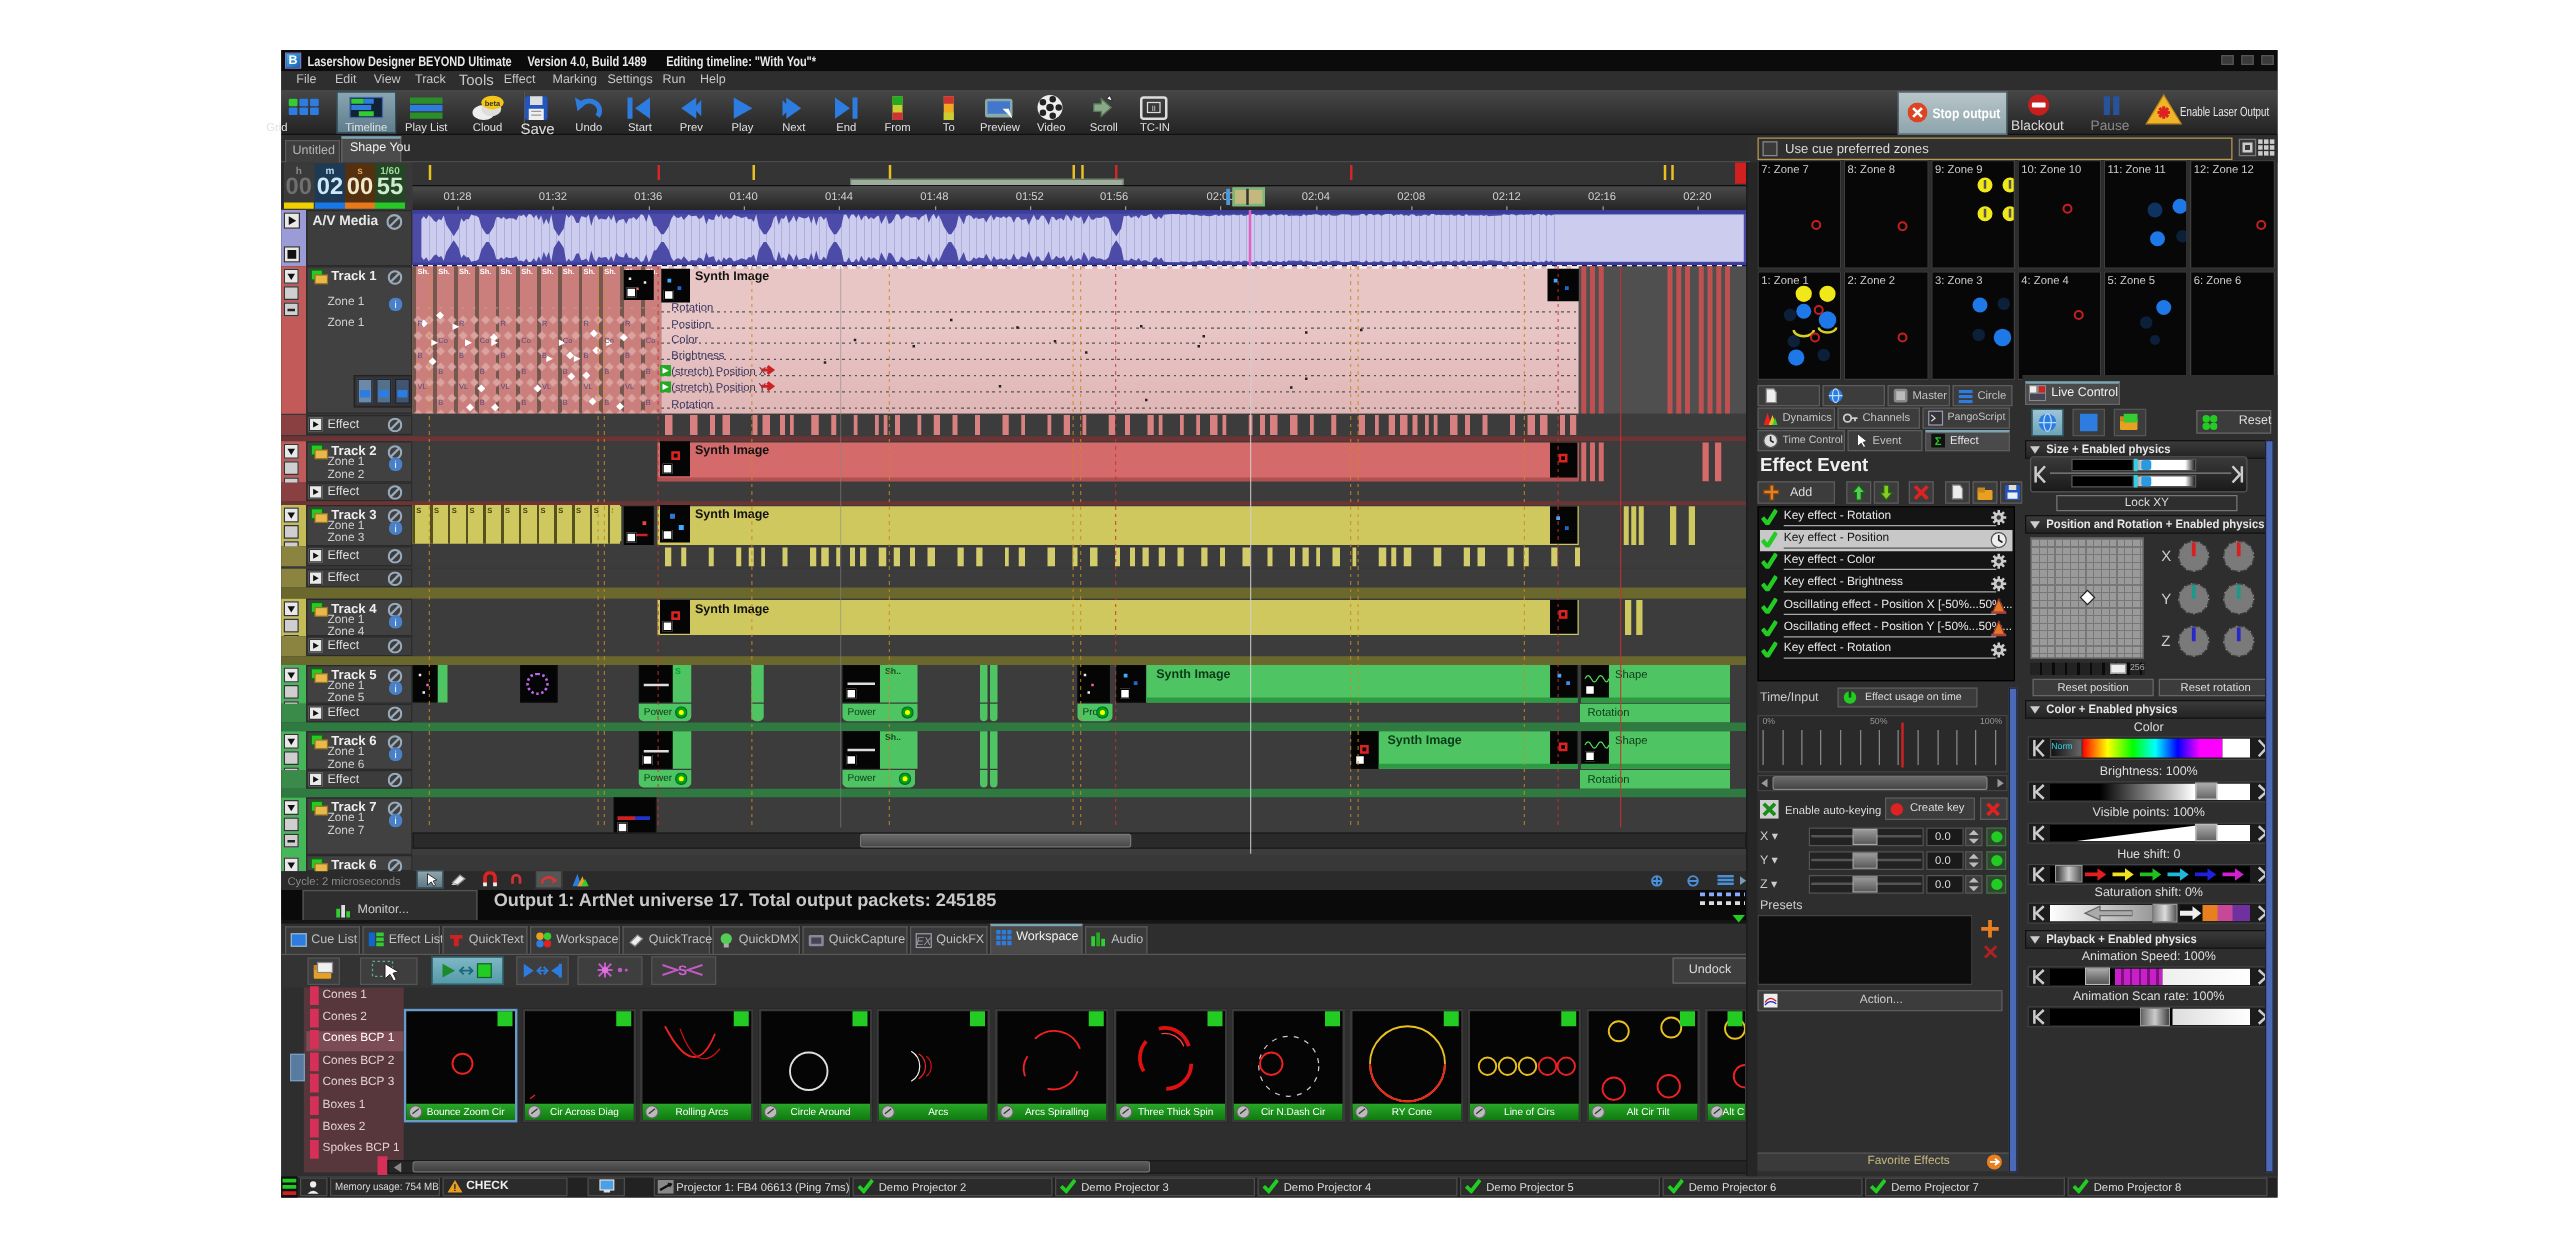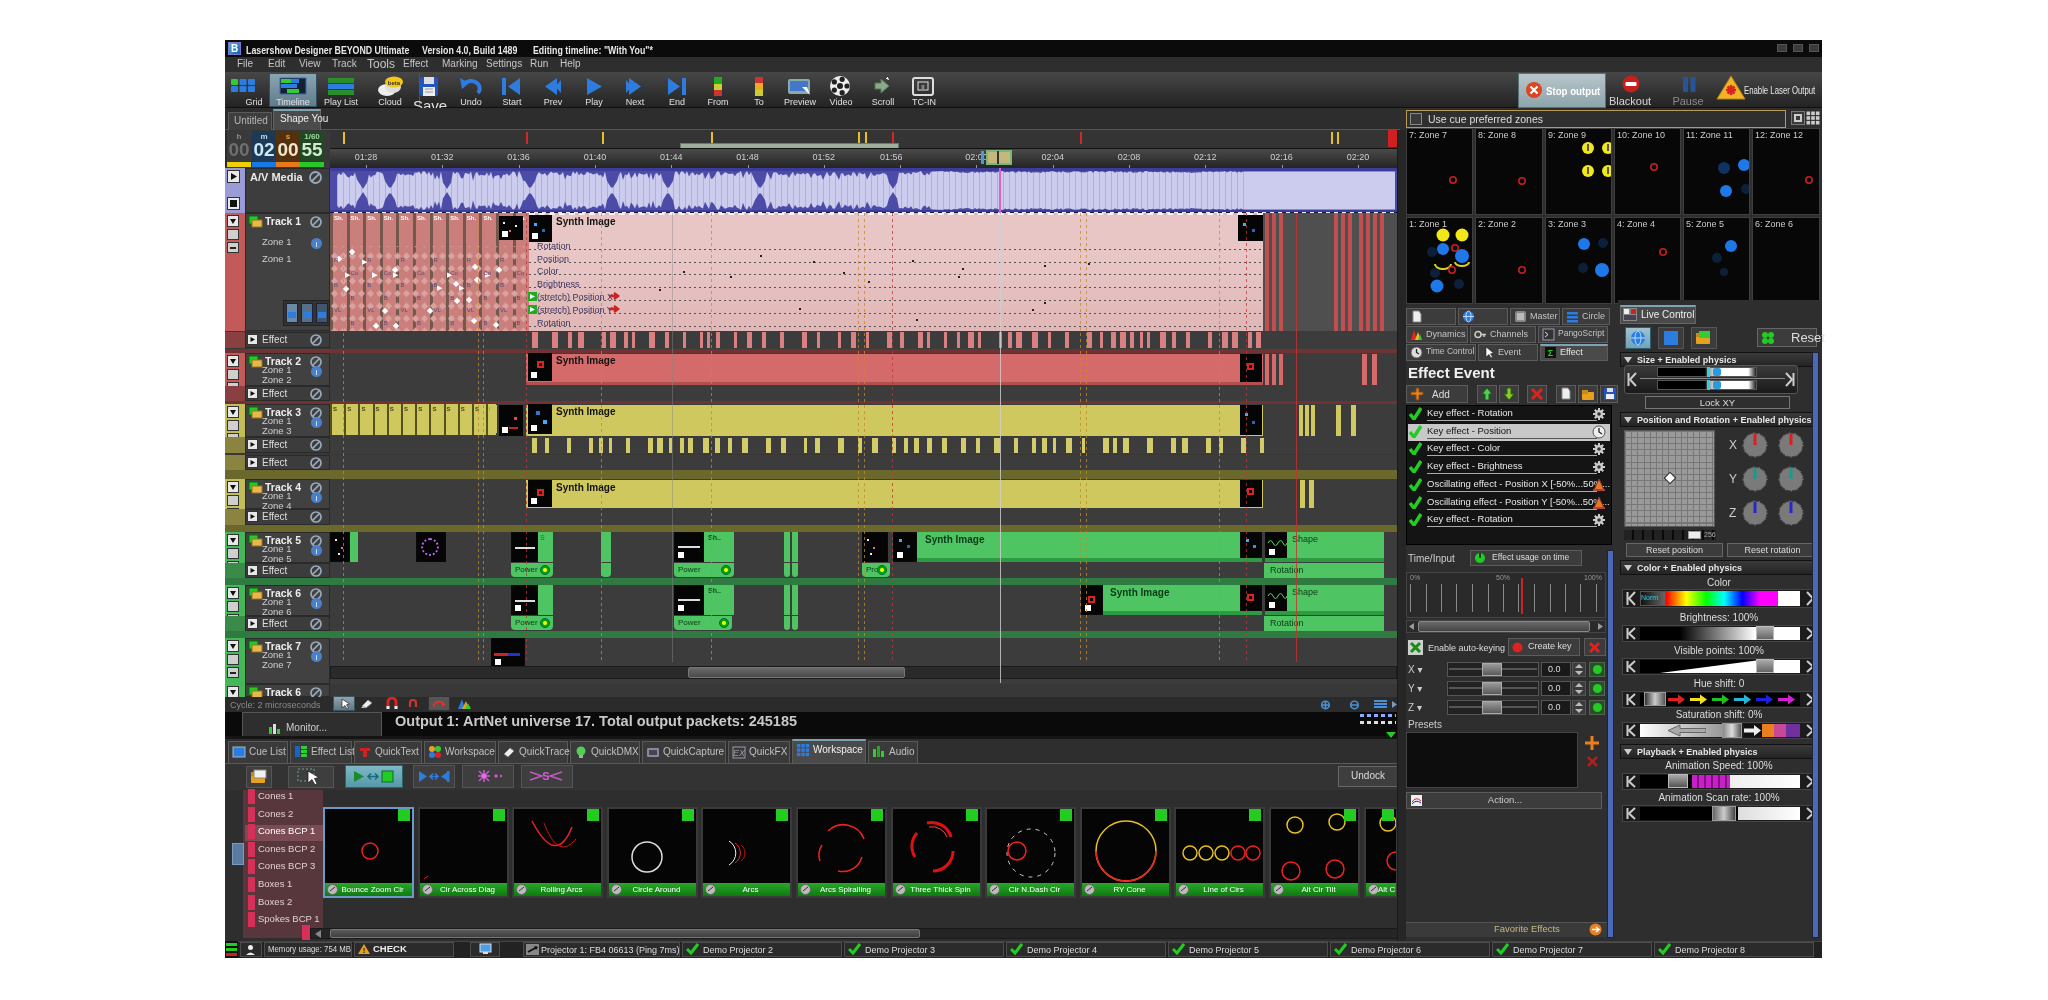--- a/index.html
+++ b/index.html
@@ -26,21 +26,21 @@
 <div class="tx" style="left:560px;top:58px;font-size:10px;color:#c6c6c6;font-weight:normal;">Help</div>
 <div class="a" style="left:225px;top:72px;width:1597px;height:36px;background:linear-gradient(#474747,#232323);border-bottom:1px solid #101010;"></div>
 <svg class="a" style="left:229px;top:75px;" width="28" height="22" viewBox="0 0 28 22">
     <rect x="2" y="4" width="7" height="6" fill="#3c3" rx="1"></rect>
     <rect x="2.0" y="11" width="7" height="6" fill="#2d7de0" rx="1"></rect>
     <rect x="10.5" y="4" width="7" height="6" fill="#2d7de0" rx="1"></rect>
     <rect x="10.5" y="11" width="7" height="6" fill="#2d7de0" rx="1"></rect>
     <rect x="19.0" y="4" width="7" height="6" fill="#2d7de0" rx="1"></rect>
     <rect x="19.0" y="11" width="7" height="6" fill="#2d7de0" rx="1"></rect>
   </svg>
-<div class="tx" style="left:224px;top:97px;width:60px;text-align:center;font-size:9px;color:#e0e0e0;font-weight:normal;">Grid</div>
+<div class="tx" style="left:213px;top:97px;width:60px;font-size:9px;color:#e0e0e0;font-weight:normal;">Grid</div>
 <div class="a" style="left:269px;top:73px;width:48px;height:34px;background:linear-gradient(#8aa5b2,#5f7c8c);border:1px solid #33505e;"></div>
 <svg class="a" style="left:279px;top:75px;" width="28" height="22" viewBox="0 0 28 22">
     <rect x="1" y="3" width="26" height="16" fill="#123" stroke="#46a"></rect>
     <rect x="2" y="4" width="10" height="4" fill="#3c3"></rect>
     <rect x="2" y="9" width="16" height="4" fill="#2d7de0"></rect>
     <rect x="12" y="4" width="8" height="4" fill="#2d7de0"></rect>
     <rect x="8" y="14" width="12" height="4" fill="#3c3"></rect>
   </svg>
 <div class="tx" style="left:263px;top:97px;width:60px;text-align:center;font-size:9px;color:#e0e0e0;font-weight:normal;">Timeline</div>
 <svg class="a" style="left:327px;top:75px;" width="28" height="22" viewBox="0 0 28 22">
@@ -57,21 +57,21 @@
   </svg>
 <div class="tx" style="left:360px;top:97px;width:60px;text-align:center;font-size:9px;color:#e0e0e0;font-weight:normal;">Cloud</div>
 <div class="a" style="left:419px;top:73px;width:1px;height:33px;background:#141414;border-right:1px solid #555;"></div>
 <svg class="a" style="left:416px;top:75px;" width="28" height="22" viewBox="0 0 28 22">
     <rect x="4" y="2" width="18" height="19" fill="#2255c0" rx="2"></rect>
     <rect x="8" y="2" width="10" height="7" fill="#ddd"></rect>
     <rect x="7" y="12" width="12" height="9" fill="#eee"></rect>
     <line x1="9" y1="14" x2="17" y2="14" stroke="#999"></line>
     <line x1="9" y1="17" x2="17" y2="17" stroke="#999"></line>
   </svg>
-<div class="tx" style="left:400px;top:97px;width:60px;text-align:center;font-size:15px;color:#e0e0e0;font-weight:normal;">Save</div>
+<div class="tx" style="left:400px;top:97px;width:60px;text-align:center;font-size:12px;color:#e0e0e0;font-weight:normal;">Save</div>
 <svg class="a" style="left:457px;top:75px;" width="28" height="22" viewBox="0 0 28 22">
     <path d="M 21 18 A 8 7 0 1 0 7 9" fill="none" stroke="#2d7de0" stroke-width="4"></path>
     <path d="M 3 3 L 12 8 L 5 14 Z" fill="#2d7de0"></path>
   </svg>
 <div class="tx" style="left:441px;top:97px;width:60px;text-align:center;font-size:9px;color:#e0e0e0;font-weight:normal;">Undo</div>
 <svg class="a" style="left:498px;top:75px;" width="28" height="22" viewBox="0 0 28 22">
     <rect x="4" y="3" width="4" height="17" fill="#2d7de0"></rect>
     <path d="M 22 3 L 10 11.5 L 22 20 Z" fill="#2d7de0"></path>
   </svg>
 <div class="tx" style="left:482px;top:97px;width:60px;text-align:center;font-size:9px;color:#e0e0e0;font-weight:normal;">Start</div>
@@ -1866,21 +1866,21 @@
   </svg>
 <div class="a" style="left:1757px;top:328px;width:60px;height:19px;background:#3c3c3c;border:1px solid #666;"></div>
 <svg class="a" style="left:1761px;top:331px;" width="13" height="13" viewBox="0 0 13 13">
     <g fill="#2c2">
       <circle cx="4" cy="4" r="3"></circle>
       <circle cx="10" cy="4" r="3"></circle>
       <circle cx="4" cy="10" r="3"></circle>
       <circle cx="10" cy="10" r="3"></circle>
     </g>
   </svg>
-<div class="tx" style="left:1779px;top:331px;font-size:13px;color:#ddd;font-weight:normal;padding-left:12px;">Reset</div>
+<div class="tx" style="left:1779px;top:331px;font-size:10px;color:#ddd;font-weight:normal;padding-left:12px;">Reset</div>
 <div class="a" style="left:1620px;top:352px;width:198px;height:15px;background:linear-gradient(#3a3a3a,#242424);border:1px solid #111;"></div>
 <svg class="a" style="left:1624px;top:356px;" width="9" height="8" viewBox="0 0 9 8">
     <path d="M 0 1 L 8 1 L 4 7 Z" fill="#ccc"></path>
   </svg>
 <div class="tx" style="left:1637px;top:354px;font-size:9.8px;color:#e8e8e8;font-weight:bold;transform:scaleX(.92);transform-origin:0 0;">Size + Enabled physics</div>
 <div class="a" style="left:1624px;top:365px;width:174px;height:29px;background:linear-gradient(#3a3a3a,#1a1a1a);border:1px solid #555;border-radius:3px;"></div>
 <svg class="a" style="left:1627px;top:372px;" width="10" height="15" viewBox="0 0 10 15">
     <path d="M 9 1 L 3 7.5 L 9 14" stroke="#ccc" stroke-width="2" fill="none"></path>
     <line x1="1.5" y1="1" x2="1.5" y2="14" stroke="#ccc" stroke-width="2"></line>
   </svg>

